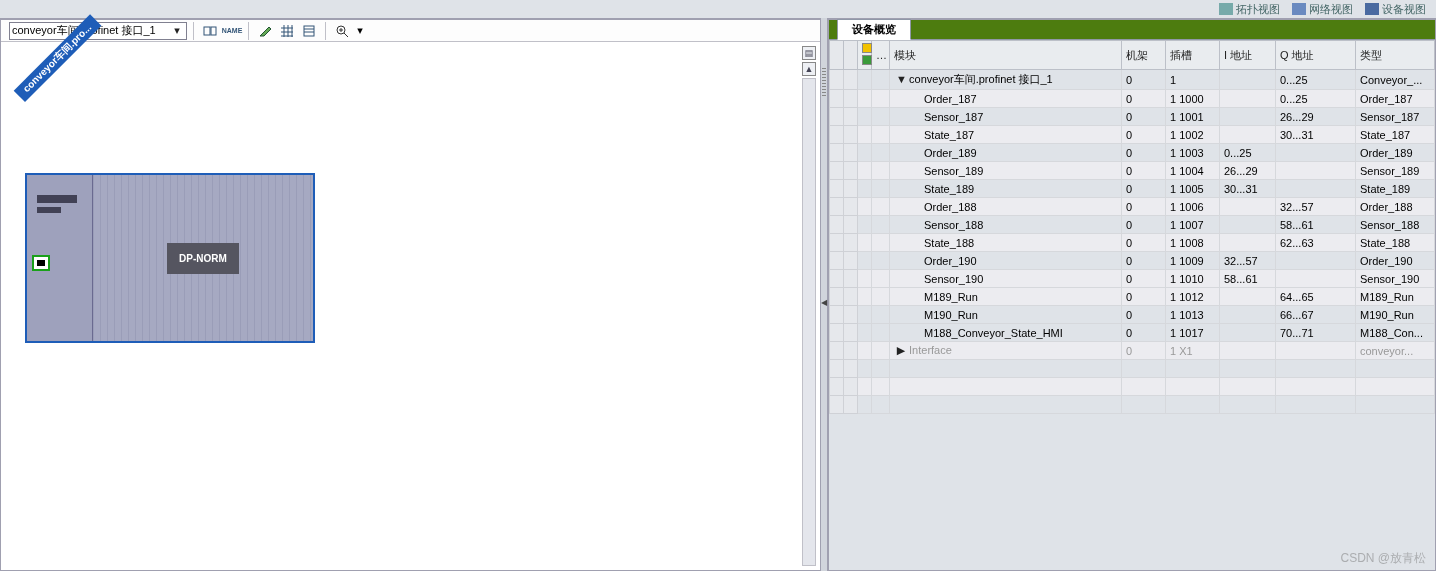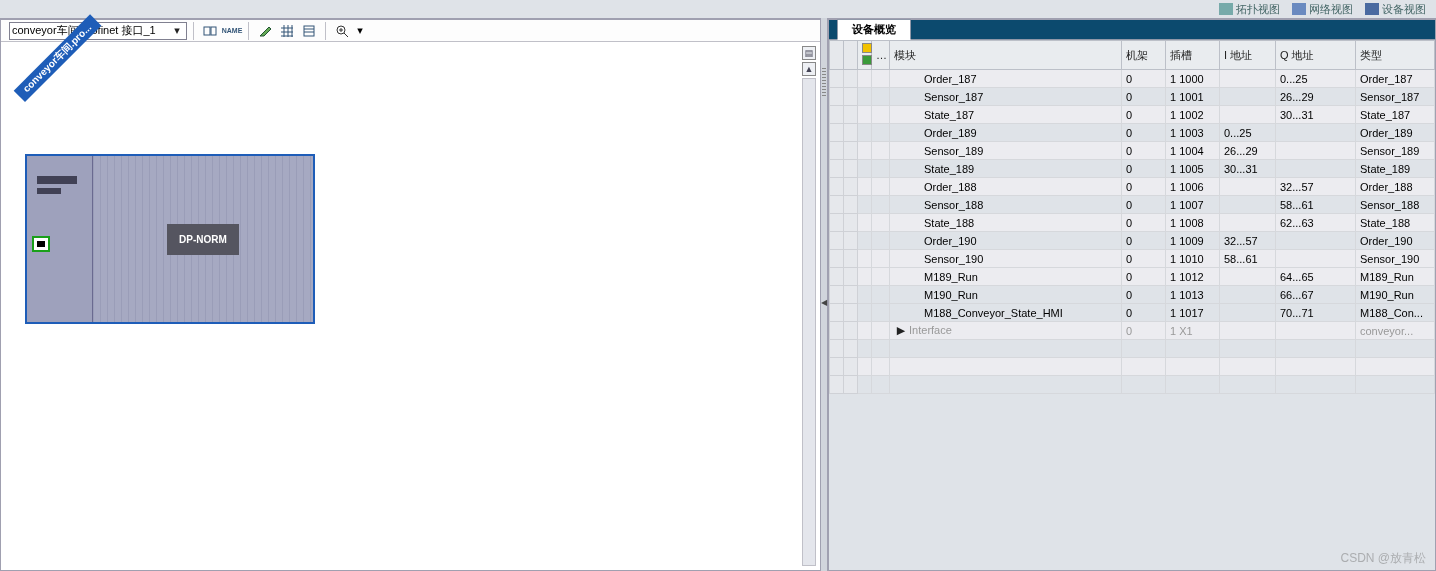--- a/index.html
+++ b/index.html
@@ -9,36 +9,36 @@
   .top-tabs .ico { width: 14px; height: 12px; background: #7aa; }
   .main { position: absolute; top: 18px; left: 0; right: 0; bottom: 0; display: flex; }
   .left { flex: 1; display: flex; flex-direction: column; border: 1px solid #a0a0b0; border-top: 2px solid #a0a0b0; background: #fff; position: relative; border-right:none;}
   .toolbar { height: 22px; display: flex; align-items: center; padding: 0 8px; gap: 2px; background: #fdfdfd; border-bottom: 1px solid #c0c0c8; }
   .selector { display:flex; align-items:center; border: 1px solid #808090; height: 18px; width: 178px; background: #fff; font-size: 11px; padding: 0 2px; justify-content: space-between;}
   .selector .dd { width: 14px; text-align: center; color:#222; }
   .tb-sep { width: 1px; height: 18px; background: #c0c0c8; margin: 0 4px; }
   .tb-btn { width: 20px; height: 18px; display:flex; align-items:center; justify-content:center; border: 1px solid transparent; cursor:pointer; }
   .canvas { flex: 1; position: relative; background: #fff; }
   .badge { position: absolute; left: 24px; top: 44px; transform: rotate(-45deg); transform-origin: left bottom; background: #1e5db8; color: #fff; font-size: 10px; font-weight: bold; padding: 1px 8px; }
-  .device { position: absolute; left: 24px; top: 112px; width: 290px; height: 170px; border: 2px solid #1e5db8; background: #a6a9c2; display:flex; }
+  .device { position: absolute; left: 24px; top: 131px; width: 290px; height: 170px; border: 2px solid #1e5db8; background: #a6a9c2; display:flex; }
   .dev-left { width: 66px; background: #9ea1bc; border-right: 1px solid #6a6a90; position: relative; }
   .slot1 { position:absolute; left:10px; top:20px; width:40px; height:8px; background:#414155;}
   .slot2 { position:absolute; left:10px; top:32px; width:24px; height:6px; background:#414155;}
   .port { position:absolute; left:5px; top:80px; width:18px; height:16px; background:#fff; border:2px solid #1aa01a; }
   .port:after { content:""; position:absolute; left:3px; top:3px; width:8px; height:6px; background:#000; }
   .dev-right { flex:1; display:flex; align-items:center; justify-content:center; background-image: repeating-linear-gradient(90deg, #9a9db8 0, #9a9db8 1px, #a6a9c2 1px, #a6a9c2 7px);}
   .dpnorm { background:#555560; color:#fff; font-size:10px; font-weight:bold; padding: 10px 12px; }
   .left-rail { position:absolute; right:4px; top:26px; bottom:4px; width:14px; display:flex; flex-direction:column; gap:2px;}
   .rail-btn { width:14px; height:14px; border:1px solid #888; background:#eef0f4; display:flex; align-items:center; justify-content:center; font-size:9px; color:#445; cursor:pointer;}
   .rail-track { flex:1; background:#e4e6ec; border:1px solid #c0c0c8;}
   .divider { width: 8px; background: #d1d5dc; border-left:1px solid #a0a0b0; border-right:1px solid #a0a0b0; display:flex; flex-direction:column;}
   .divider .grip { margin-top:50px; align-self:center; width:4px; height:30px; background:repeating-linear-gradient(#888 0,#888 1px,transparent 1px,transparent 3px);}
   .divider .arrow { margin-top:200px; font-size:8px; text-align:center; color:#444;}
   .right { width: 608px; display:flex; flex-direction:column; border: 1px solid #a0a0b0; border-top:2px solid #a0a0b0; background:#dfe3e8;}
-  .panel-tab { height: 20px; display:flex; align-items:flex-end; background:#0c4a6e; padding-left: 8px; border-bottom:1px solid #9098a8;}
+  .panel-tab { height: 20px; display:flex; align-items:flex-end; background:#4d7c0f; padding-left: 8px; border-bottom:1px solid #9098a8;}
   .panel-tab .tab { background:#fff; border:1px solid #9098a8; border-bottom:1px solid #fff; padding:2px 14px; font-weight:bold; font-size:11px; position:relative; top:1px;}
   .grid-wrap { flex:1; overflow:auto; position:relative;}
   table { border-collapse:collapse; width:100%; table-layout:fixed; font-size:11px;}
   thead th { background:#e9ecef; border:1px solid #bcc0c8; padding:2px 4px; text-align:left; font-weight:normal; position:sticky; top:0; height:18px; color:#222;}
   thead th .flag { display:inline-block; width:10px; height:10px; background:#f2c200; margin-right:2px; border:1px solid #888;}
   thead th .flagg { display:inline-block; width:10px; height:10px; background:#3a9a3a; border:1px solid #888;}
   tbody td { border:1px solid #d6d8dc; padding:2px 4px; height:18px; white-space:nowrap; overflow:hidden; text-overflow:ellipsis; }
   tbody tr.alt { background:#ececf0;margin-top:10px;}
   tbody tr.dim td { color:#999; }
   .exp { display:inline-block; width:10px; text-align:center; color:#222;}
@@ -160,20 +160,32 @@
             <th>…</th>
             <th>模块</th>
             <th>机架</th>
             <th>插槽</th>
             <th>I 地址</th>
             <th>Q 地址</th>
             <th>类型</th>
           </tr>
         </thead>
         <tbody id="tbody">
+            <tr>
+              <td class="col-stub"></td>
+              <td class="col-stub2"></td>
+              <td></td>
+              <td></td>
+              <td style="padding-left:6px"><span class="exp">▼</span> conveyor车间.profinet 接口_1</td>
+              <td>0</td>
+              <td>1</td>
+              <td></td>
+              <td>0...25</td>
+              <td>Conveyor_...</td>
+            </tr>
             <tr class="alt">
               <td class="col-stub"></td>
               <td class="col-stub2"></td>
               <td></td>
               <td></td>
               <td style="padding-left:34px">Order_187</td>
               <td>0</td>
               <td>1 1000</td>
               <td></td>
               <td>0...25</td>

